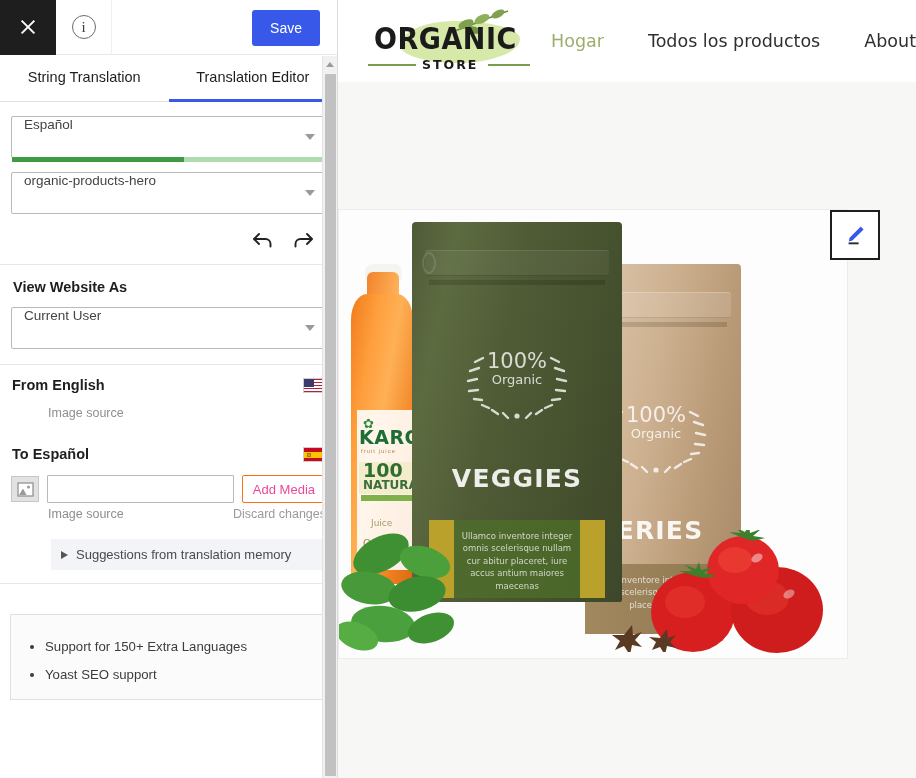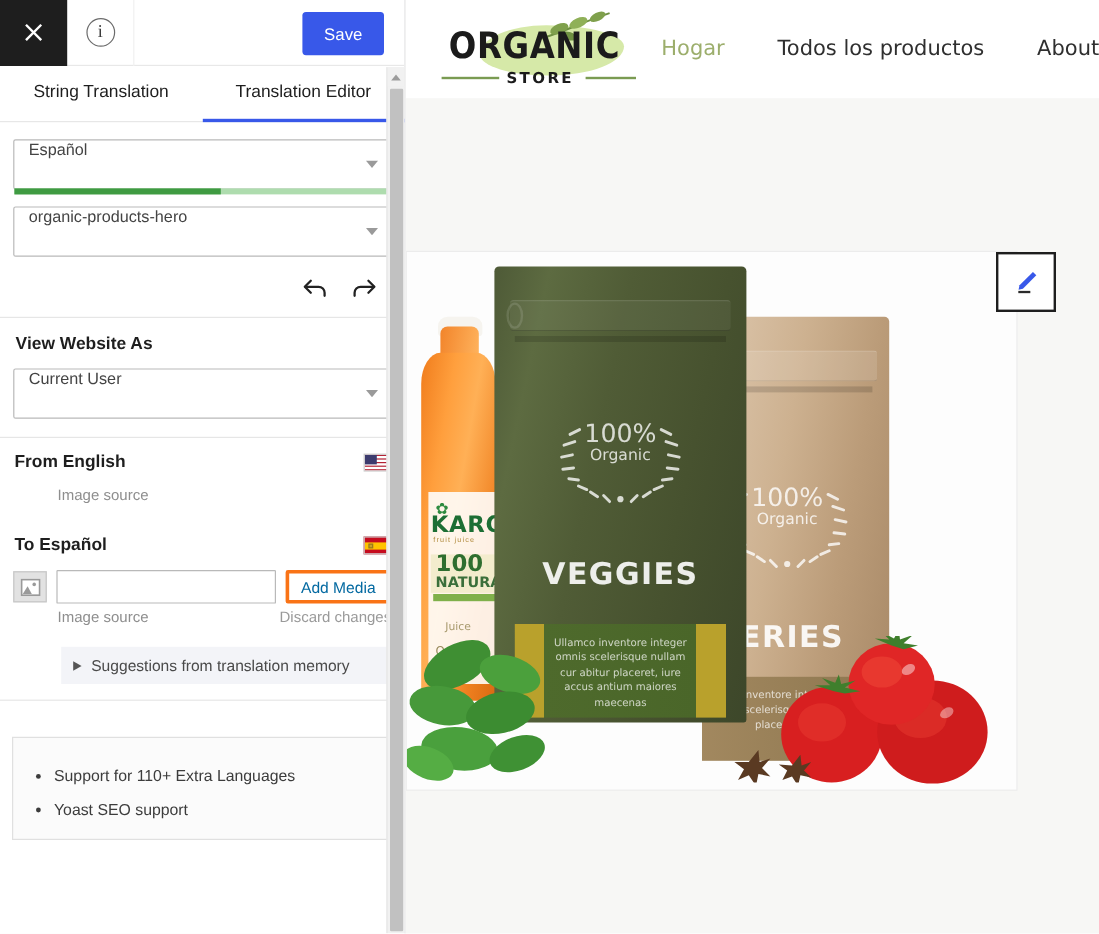--- a/index.html
+++ b/index.html
@@ -160,22 +160,22 @@
     flex: 1; height: 28px;
     border: 1px solid #b9b9b9; border-radius: 1px;
     font-size: 12.8px; color: #2b2b2b;
     padding: 0 5px;
     font-family: "Liberation Sans", sans-serif;
     background: #fff; min-width: 0;
   }
   .txt-input.focused { border: 2px solid #5a5a5a; }
   .addmedia-btn {
     height: 28px; padding: 0 10px;
-    border: 3px solid #f97316; border-radius: 2px;
-    background: #fff; color: #0369a1;
+    border: 1px solid #f97316; border-radius: 2px;
+    background: #fff; color: #ec4899;
     font-size: 13px; cursor: pointer; white-space: nowrap;
     font-family: "Liberation Sans", sans-serif;
   }
   .sub-row {
     display: flex; justify-content: space-between; align-items: center;
     margin-top: 4px; padding-left: 37px;
   }
   .sub-label { font-size: 12.5px; color: #8e8e8e; }
   .discard { font-size: 12.5px; color: #9a9a9a; cursor: pointer; }
 
@@ -506,21 +506,21 @@
 
         <div class="suggest-bar">
           <span class="tri"></span>
           <span class="suggest-label">Suggestions from translation memory</span>
         </div>
       </div>
 
       <div class="sb-section nb" style="border-top:1px solid #e6e6e6; padding:18px 0 0 0;">
         <div class="extra-box">
           <ul>
-            <li>Support for 110+ Extra Languages</li>
+            <li>Support for 150+ Extra Languages</li>
             <li>Yoast SEO support</li>
           </ul>
         </div>
       </div>
 
     </div>
 
     <div class="sb-scrollbar">
       <div class="sb-scroll-up">
           <span class="up"></span>

